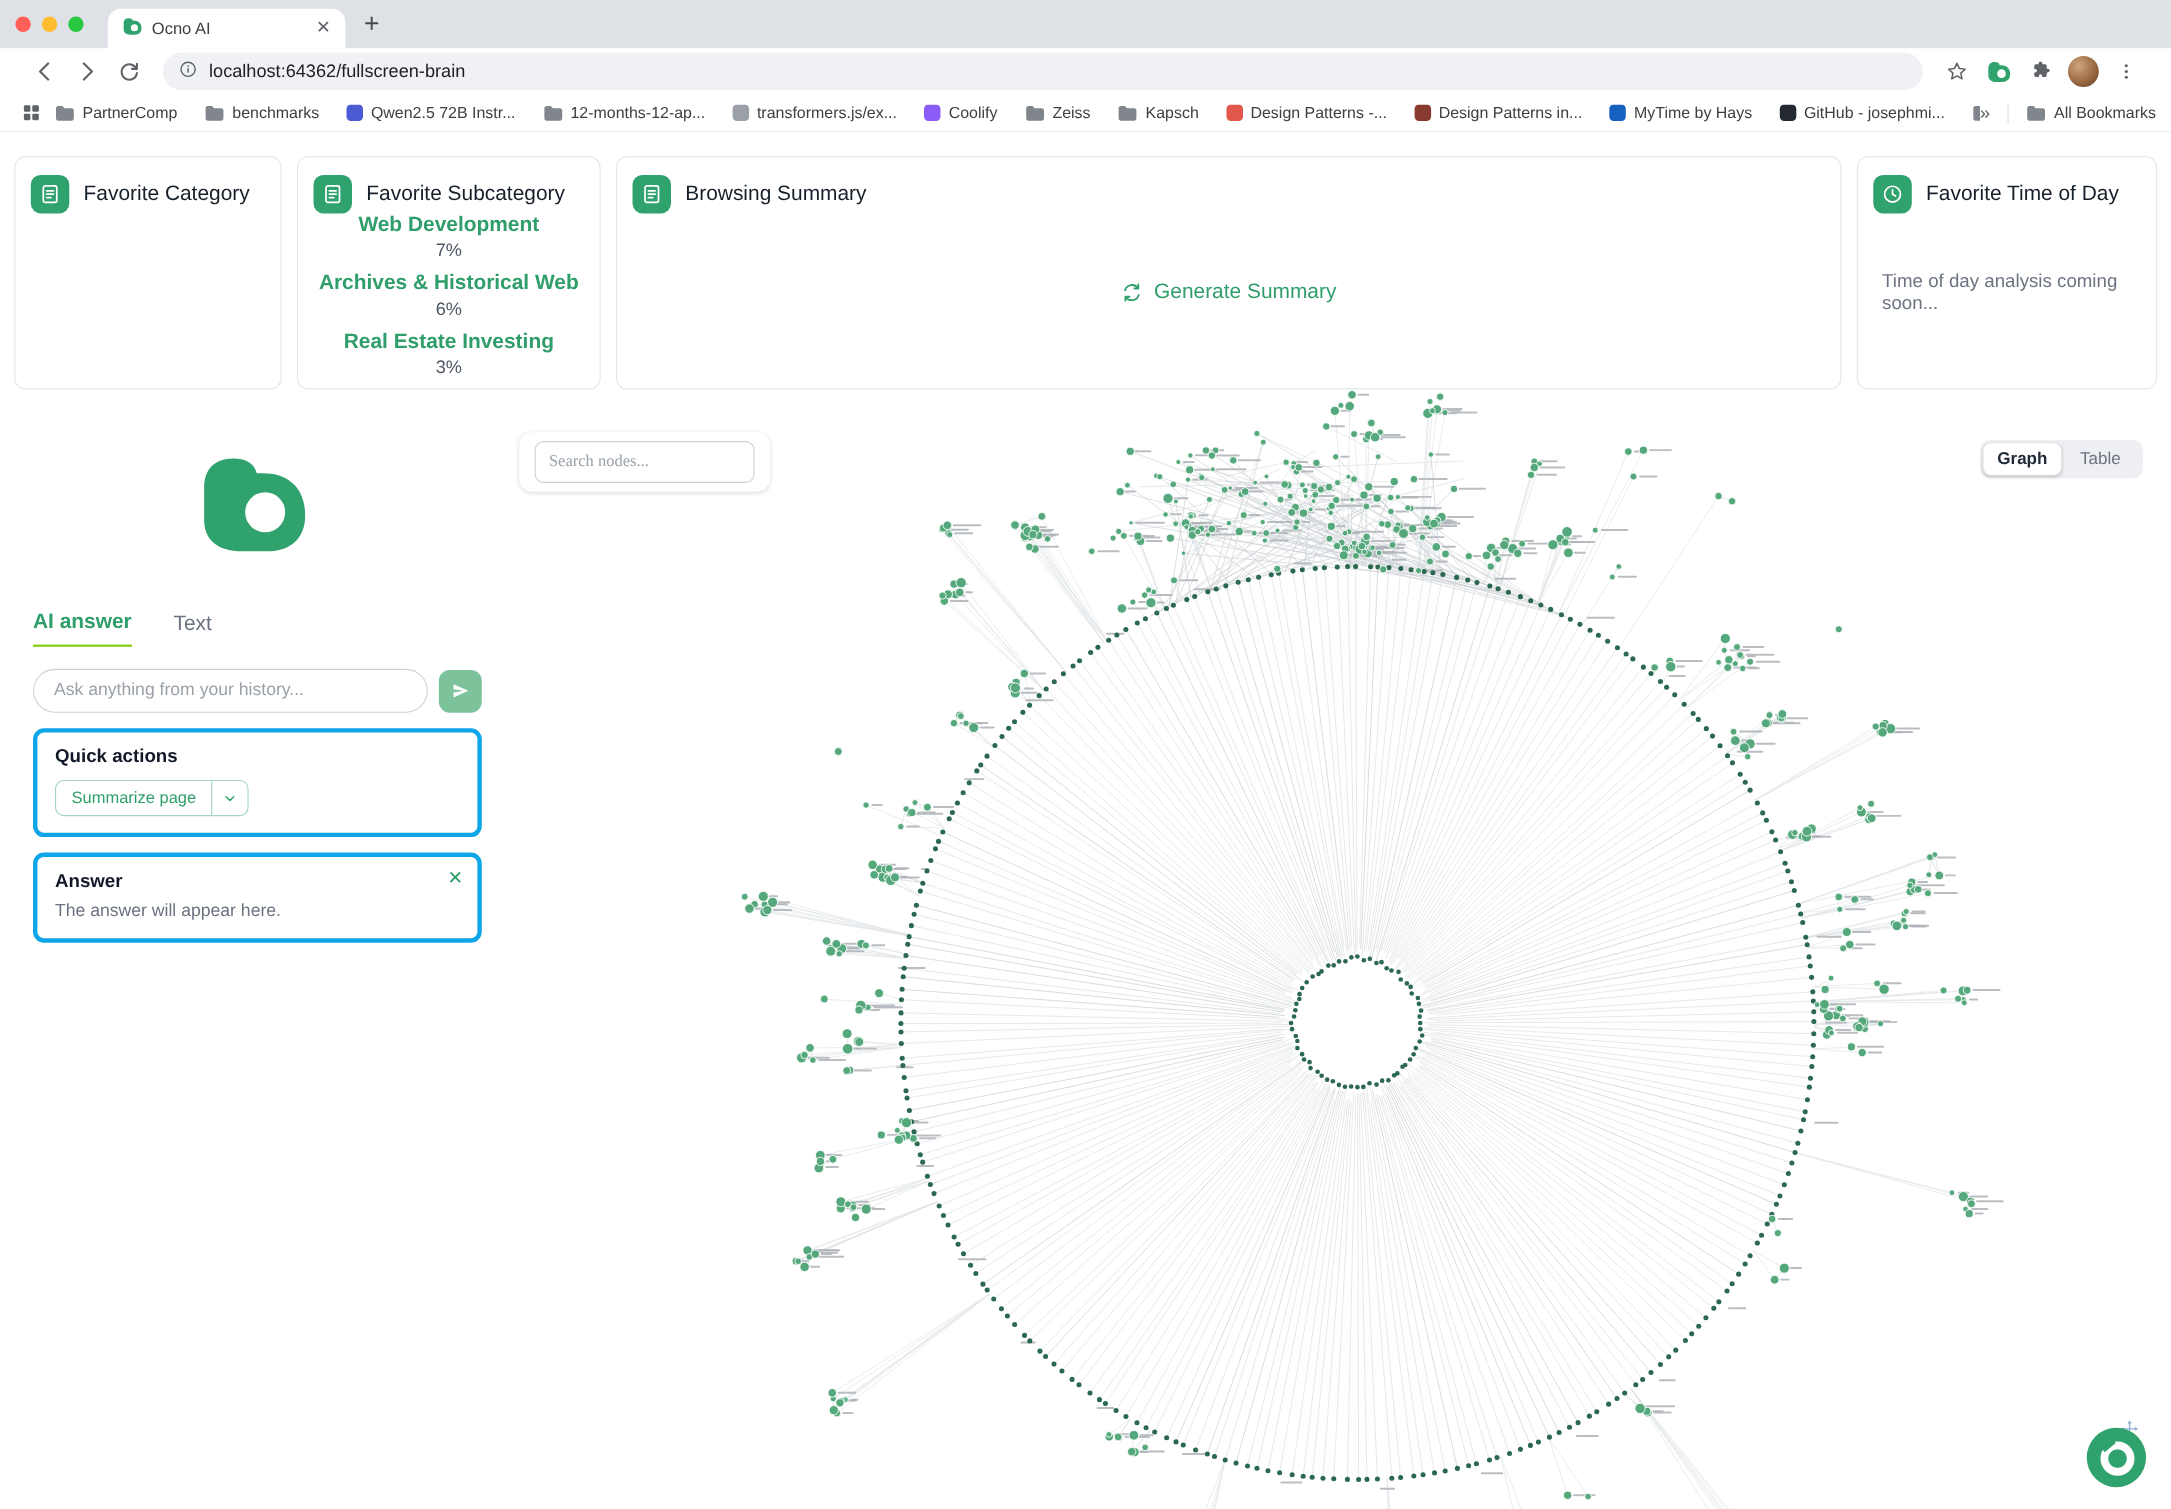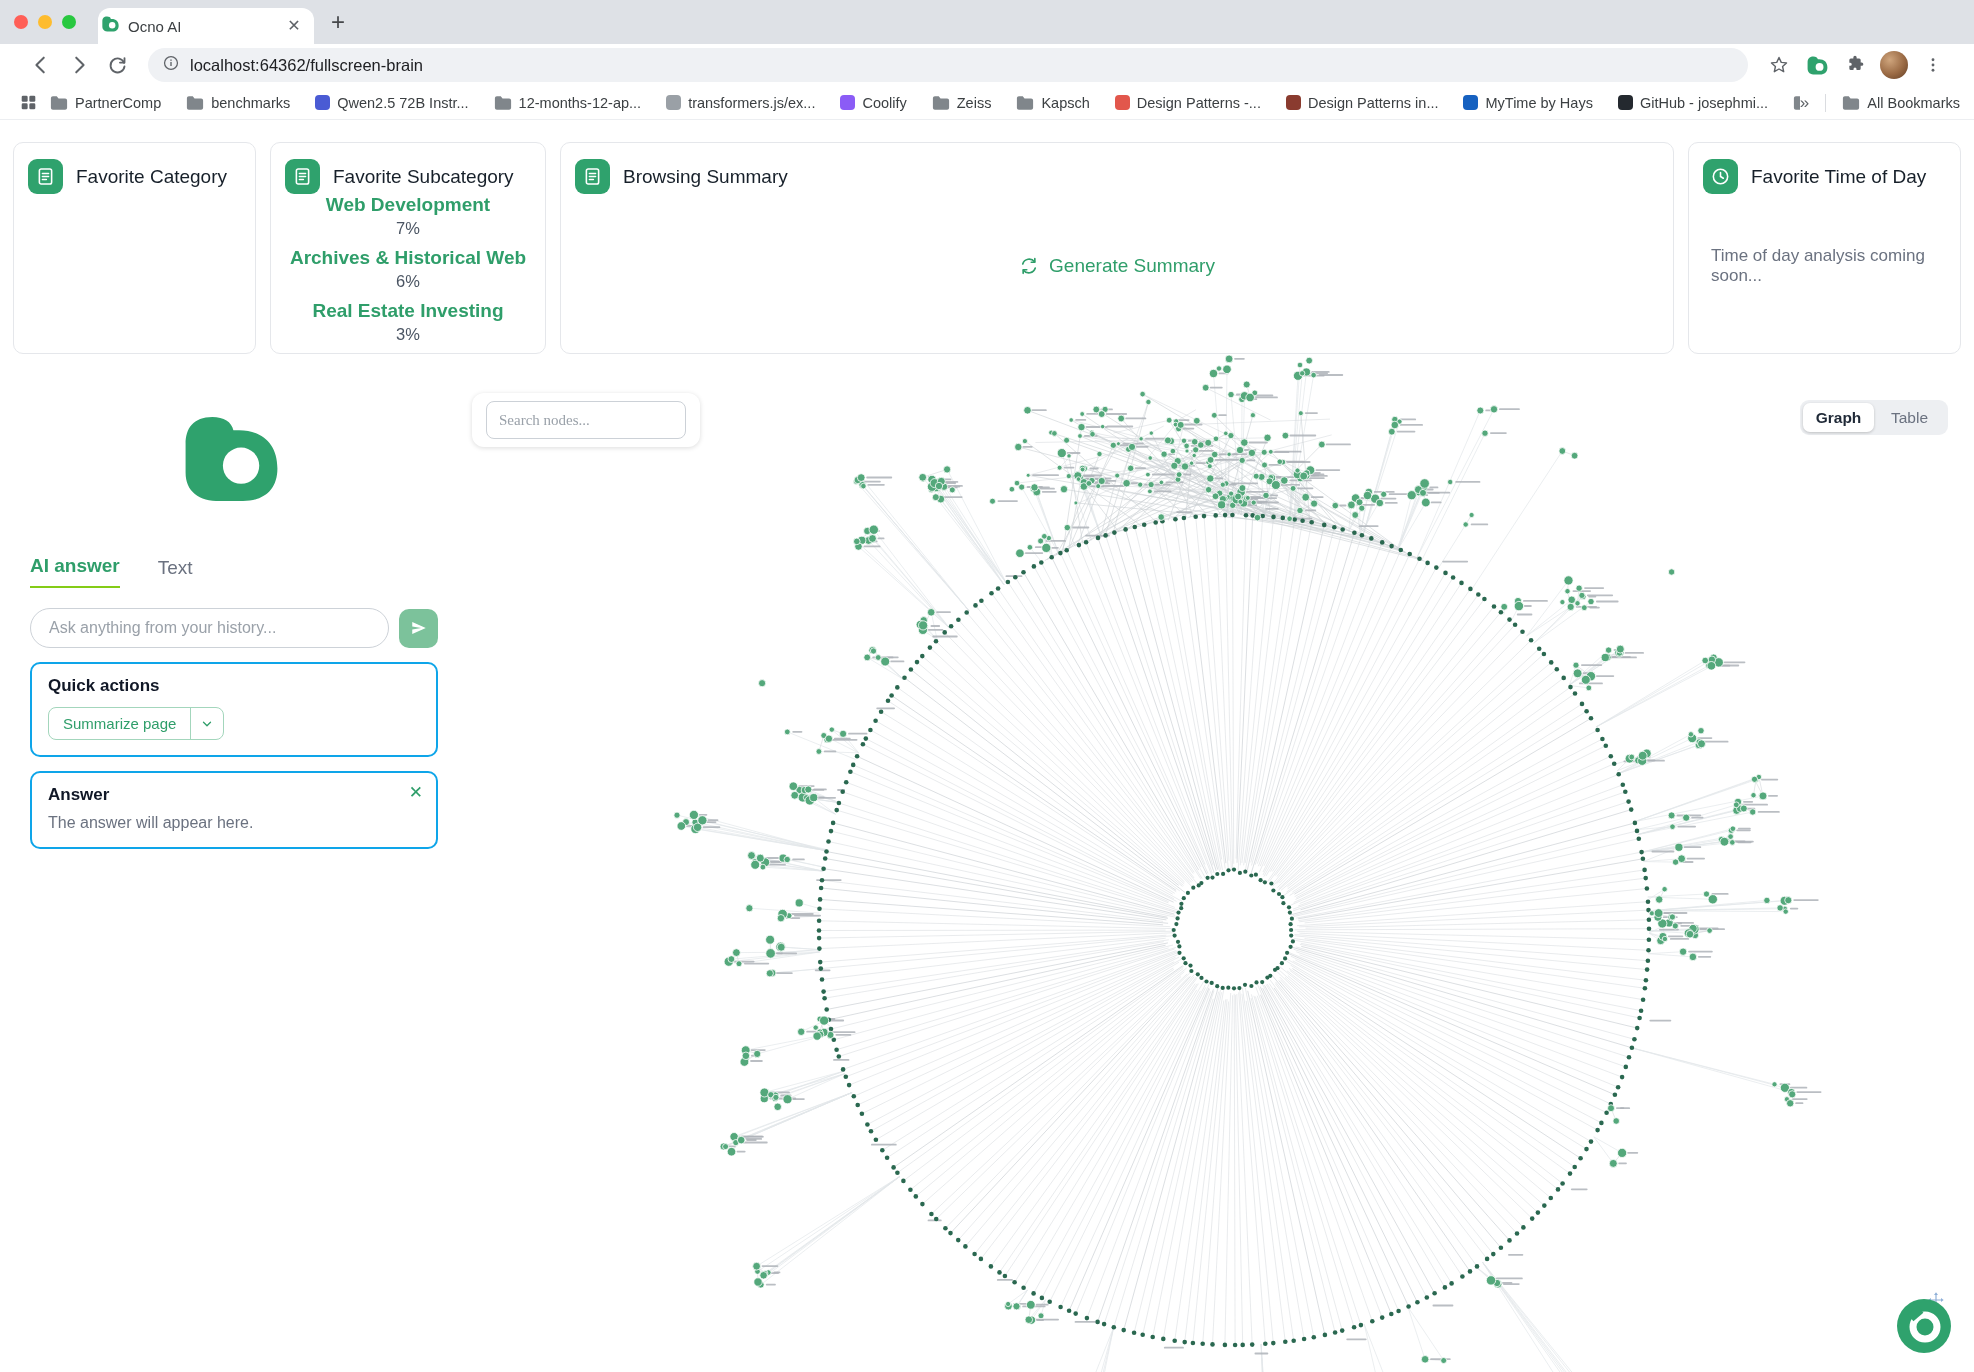--- a/index.html
+++ b/index.html
@@ -5,21 +5,21 @@
   * { box-sizing: border-box; margin: 0; padding: 0; }
   html,body { width:1974px; height:1372px; overflow:hidden; background:#fff;
     font-family:"Liberation Sans", sans-serif; }
 
   
   .tab-strip { height:44px; background:#dee1e6; display:flex; align-items:flex-end; padding-left:14px; }
   .traffic-lights { display:flex; gap:10px; align-items:center; align-self:center; padding-right:22px; }
   .tl { width:14px; height:14px; border-radius:50%; display:inline-block; }
   .tl.red{background:#ff5f57}.tl.yellow{background:#febc2e}.tl.green{background:#28c840}
   .tab { display:flex; align-items:center; gap:9px; background:#fff; height:36px; width:216px;
-    border-radius:12px 12px 0 0; padding:0 10px 0 4px; }
+    border-radius:12px 12px 0 0; padding:0 10px 0 14px; }
   .tab-title { font-size:15px; color:#3c4043; flex:1; white-space:nowrap; overflow:hidden; }
   .tab-close { color:#5f6368; font-size:16px; width:20px; height:20px; line-height:20px; text-align:center; border-radius:50%; }
   .new-tab { align-self:center; width:32px; height:32px; display:flex; align-items:center; justify-content:center;
     font-size:24px; color:#45474a; border-radius:50%; margin-left:8px; }
 
   .toolbar { height:42px; background:#fff; display:flex; align-items:center; padding:0 24px; gap:4px; }
   .nav-btn { width:34px; height:34px; display:flex; align-items:center; justify-content:center; border-radius:50%; flex:0 0 auto; }
   .omnibox { flex:1; height:34px; background:#eff1f4; border-radius:17px; display:flex; align-items:center;
     padding:0 14px; gap:10px; margin:0 10px; }
   .omnibox .url { font-size:16.5px; color:#202124; white-space:nowrap; }
@@ -70,21 +70,21 @@
   .ai-tabs { display:flex; gap:38px; align-items:flex-end; }
   .ai-tab { font-size:19px; padding-bottom:9px; cursor:pointer; }
   .ai-tab.active { color:#2f9e6a; font-weight:600; border-bottom:2px solid #84cc16; }
   .ai-tab.inactive { color:#6b7280; font-weight:400; }
   .ask-row { margin-top:20px; display:flex; gap:10px; align-items:center; }
   .ask-row input { flex:1; height:40px; border:1px solid #cdd2d8; border-radius:20px; padding:0 18px;
     font-size:16px; color:#374151; outline:none; font-family:inherit; }
   .ask-row input::placeholder { color:#9aa1a9; }
   .send-btn { width:39px; height:39px; border-radius:10px; background:#7cc29b; display:flex; align-items:center;
     justify-content:center; cursor:pointer; flex:0 0 auto; }
-  .panel-box { margin-top:14px; border:2px solid #0ea5e9; border-radius:10px; padding:12px 16px 15px; position:relative; }
+  .panel-box { margin-top:14px; border:4px solid #0ea5e9; border-radius:10px; padding:12px 16px 15px; position:relative; }
   .box-title { font-size:17px; font-weight:700; color:#111827; }
   .qa-btn { margin-top:11px; display:inline-flex; align-items:stretch; border:1.5px solid #a3d6bc; border-radius:8px;
     color:#2f9e6a; overflow:hidden; cursor:pointer; }
   .qa-label { padding:7px 14px; font-size:15px; font-weight:500; }
   .qa-chevron { padding:7px 9px; border-left:1.5px solid #a3d6bc; display:flex; align-items:center; }
   .answer-close { position:absolute; top:11px; right:13px; color:#2f9e6a; font-size:17px; line-height:1; cursor:pointer; }
   .answer-text { margin-top:9px; font-size:16px; color:#6b7280; }
 
   .fab { position:absolute; right:22px; bottom:14px; z-index:4; cursor:pointer; }
   .move-icon { position:absolute; right:30px; bottom:60px; z-index:3; }

